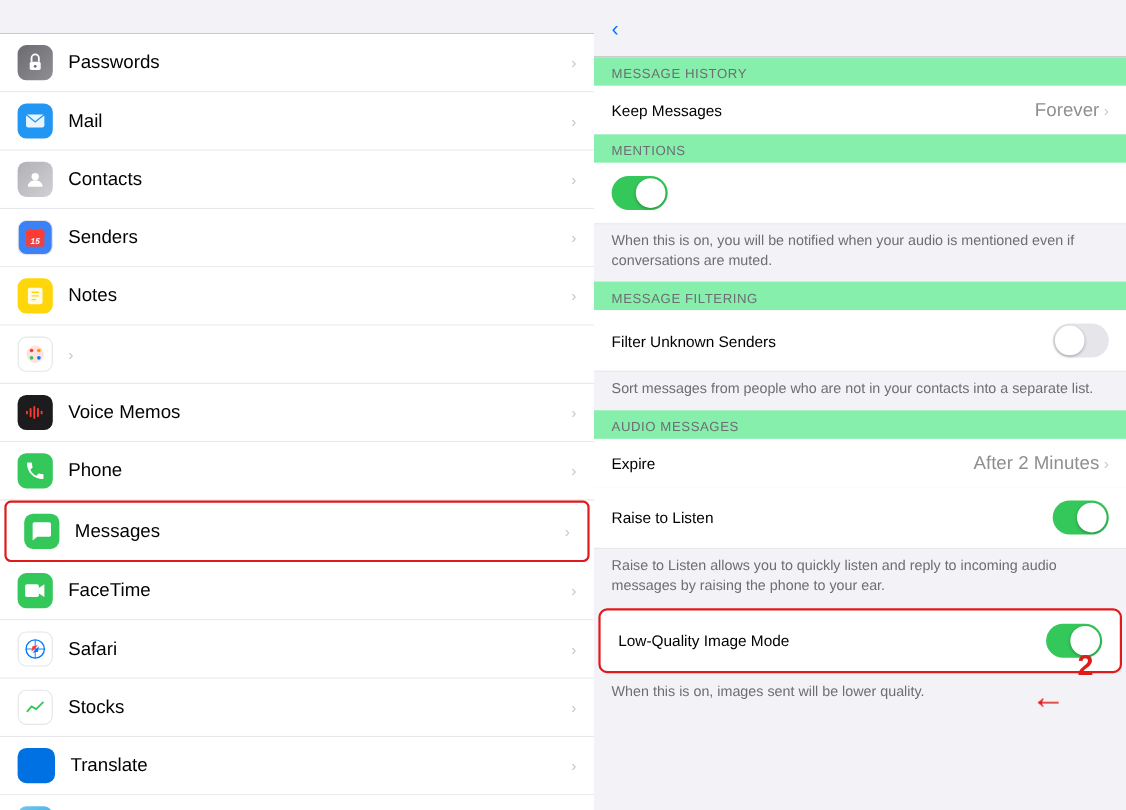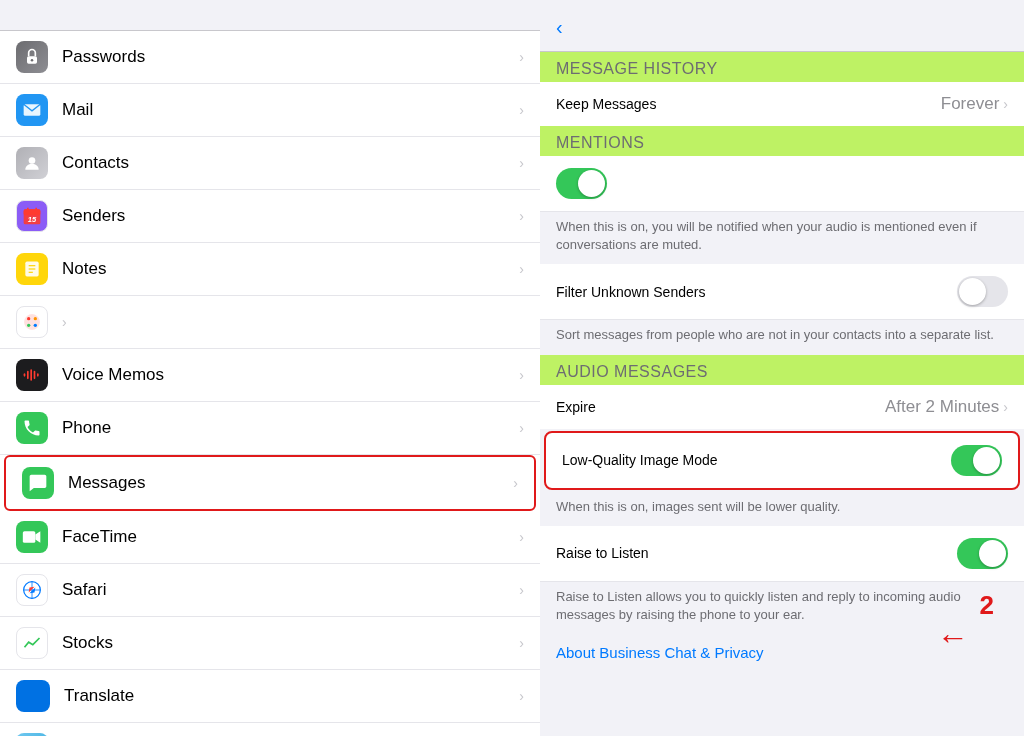--- a/index.html
+++ b/index.html
@@ -140,25 +140,25 @@
       font-size: 17px;
       font-weight: 600;
       color: #000;
       position: absolute;
       left: 50%;
       transform: translateX(-50%);
     }
 
     .section-header {
       padding: 8px 16px 4px;
-      font-size: 16px;
+      font-size: 12px;
       color: #6d6d72;
       text-transform: uppercase;
       letter-spacing: 0.5px;
-      background: #bef264;
+      background: #86efac;
     }
 
     .msg-setting-row {
       display: flex;
       align-items: center;
       padding: 12px 16px;
       background: #fff;
       border-bottom: 1px solid #e5e5ea;
       position: relative;
     }
@@ -268,21 +268,21 @@
         <div class="icon-wrap icon-contacts" style="background: linear-gradient(135deg, rgb(176, 176, 181), rgb(208, 208, 213));">
           <svg viewBox="0 0 24 24" width="20" height="20">
             <circle cx="12" cy="9" r="4" fill="white"></circle>
             <path d="M4 20c0-4 3.6-7 8-7s8 3 8 7" fill="white"></path>
           </svg>
         </div>
         <span class="item-label">Contacts</span>
         <span class="chevron">›</span>
       </li>
       <li class="settings-item">
-        <div class="icon-wrap icon-calendar" style="background: #8b5cf6; font-style: italic;">
+        <div class="icon-wrap icon-calendar" style="background: #3b82f6; font-style: italic;">
           <svg viewBox="0 0 24 24" width="20" height="20">
             <rect x="2" y="4" width="20" height="18" rx="2" fill="#ff3b30" opacity="0.9"></rect>
             <rect x="2" y="4" width="20" height="7" rx="2" fill="#ff3b30"></rect>
             <text x="12" y="19" font-size="9" fill="white" text-anchor="middle" font-weight="bold">15</text>
             <line x1="7" y1="2" x2="7" y2="6" stroke="#ff3b30" stroke-width="2"></line>
             <line x1="17" y1="2" x2="17" y2="6" stroke="#ff3b30" stroke-width="2"></line>
           </svg>
         </div>
         <span class="item-label">Senders</span>
         <span class="chevron">›</span>
@@ -409,53 +409,53 @@
       </div>
       <div class="section-header">MENTIONS</div>
       <div>
         <div class="msg-setting-row">
           <div class="toggle on">
             <div class="toggle-knob"></div>
           </div>
         </div>
         <div class="msg-setting-desc">When this is on, you will be notified when your audio is mentioned even if conversations are muted.</div>
       </div>
+      <div class="section-header">MESSAGE FILTERING</div>
       <div>
         <div class="msg-setting-row">
           <span class="msg-setting-label">Filter Unknown Senders</span>
           <div class="toggle off">
             <div class="toggle-knob"></div>
           </div>
         </div>
         <div class="msg-setting-desc">Sort messages from people who are not in your contacts into a separate list.</div>
       </div>
       <div class="section-header">AUDIO MESSAGES</div>
       <div>
         <div class="msg-setting-row">
           <span class="msg-setting-label">Expire</span>
           <span class="msg-setting-value">After 2 Minutes</span>
           <span class="msg-setting-chevron">›</span>
         </div>
       </div>
       <div>
+        <div class="msg-setting-row">
+          <span class="msg-setting-label">Raise to Listen</span>
+          <div class="toggle on">
+            <div class="toggle-knob"></div>
+          </div>
+        </div>
+        <div class="msg-setting-desc">Raise to Listen allows you to quickly listen and reply to incoming audio messages by raising the phone to your ear.</div>
+      </div>
+      <div>
         <div class="msg-setting-row highlighted-row">
           <span class="msg-setting-label">Low-Quality Image Mode</span>
           <div class="toggle on">
             <div class="toggle-knob"></div>
           </div>
         </div>
         <div class="msg-setting-desc">When this is on, images sent will be lower quality.</div>
       </div>
-      <div>
-        <div class="msg-setting-row">
-          <span class="msg-setting-label">Raise to Listen</span>
-          <div class="toggle on">
-            <div class="toggle-knob"></div>
-          </div>
-        </div>
-        <div class="msg-setting-desc">Raise to Listen allows you to quickly listen and reply to incoming audio messages by raising the phone to your ear.</div>
-      </div>
-      <div class="about-link">About Business Chat &amp; Privacy</div>
     </div>
 </div>
 
 <div style="position: fixed; right: 30px; top: 590px; color: rgb(224, 25, 26); font-size: 26px; font-weight: 900; z-index: 100;">2</div>
 <div style="position: fixed; right: 55px; top: 615px; color: rgb(224, 25, 26); font-size: 32px; font-weight: 900; z-index: 100; transform: scaleX(-1);">→</div>
 
 </body></html>

